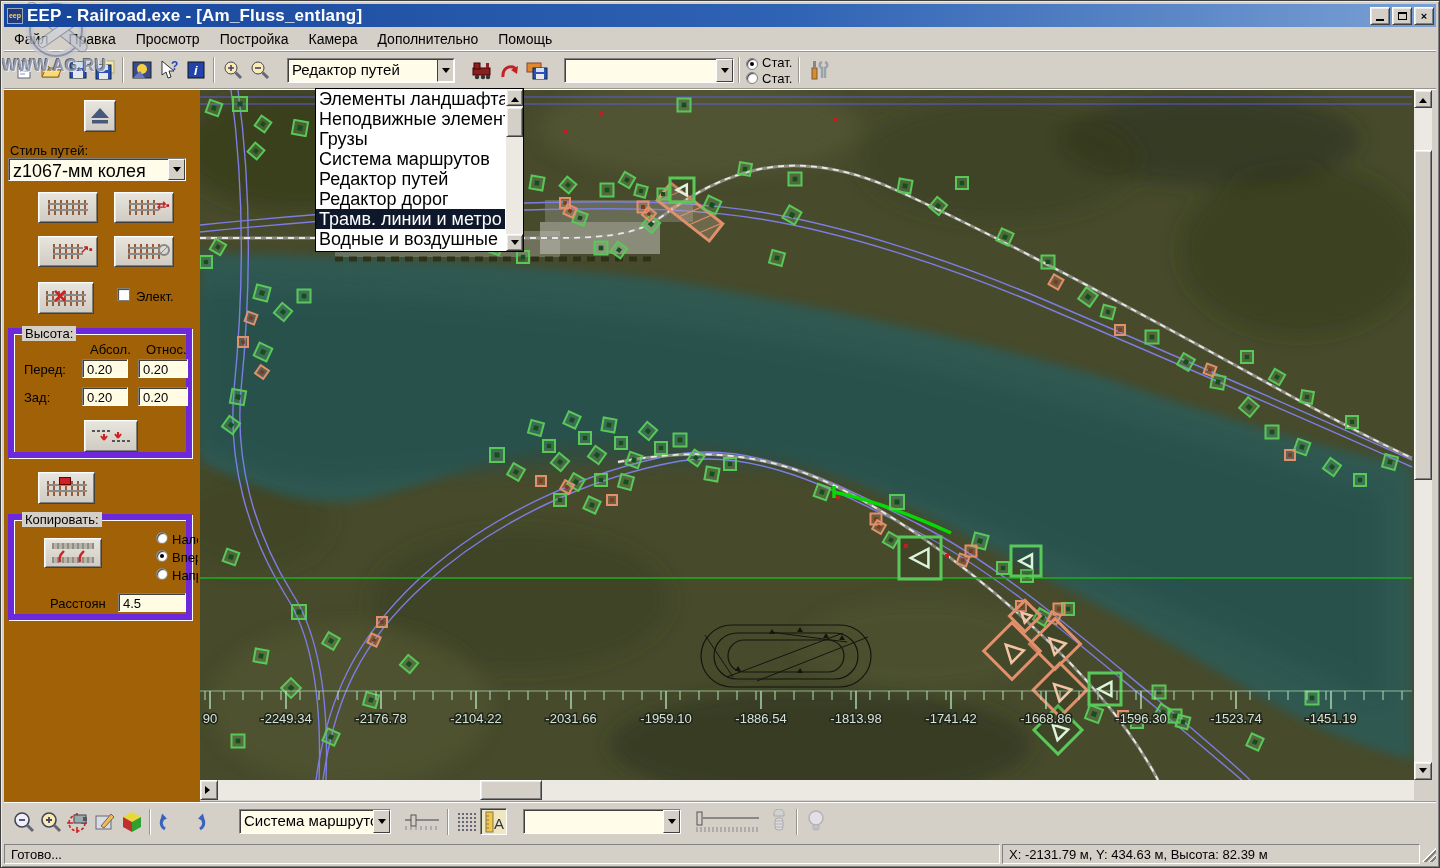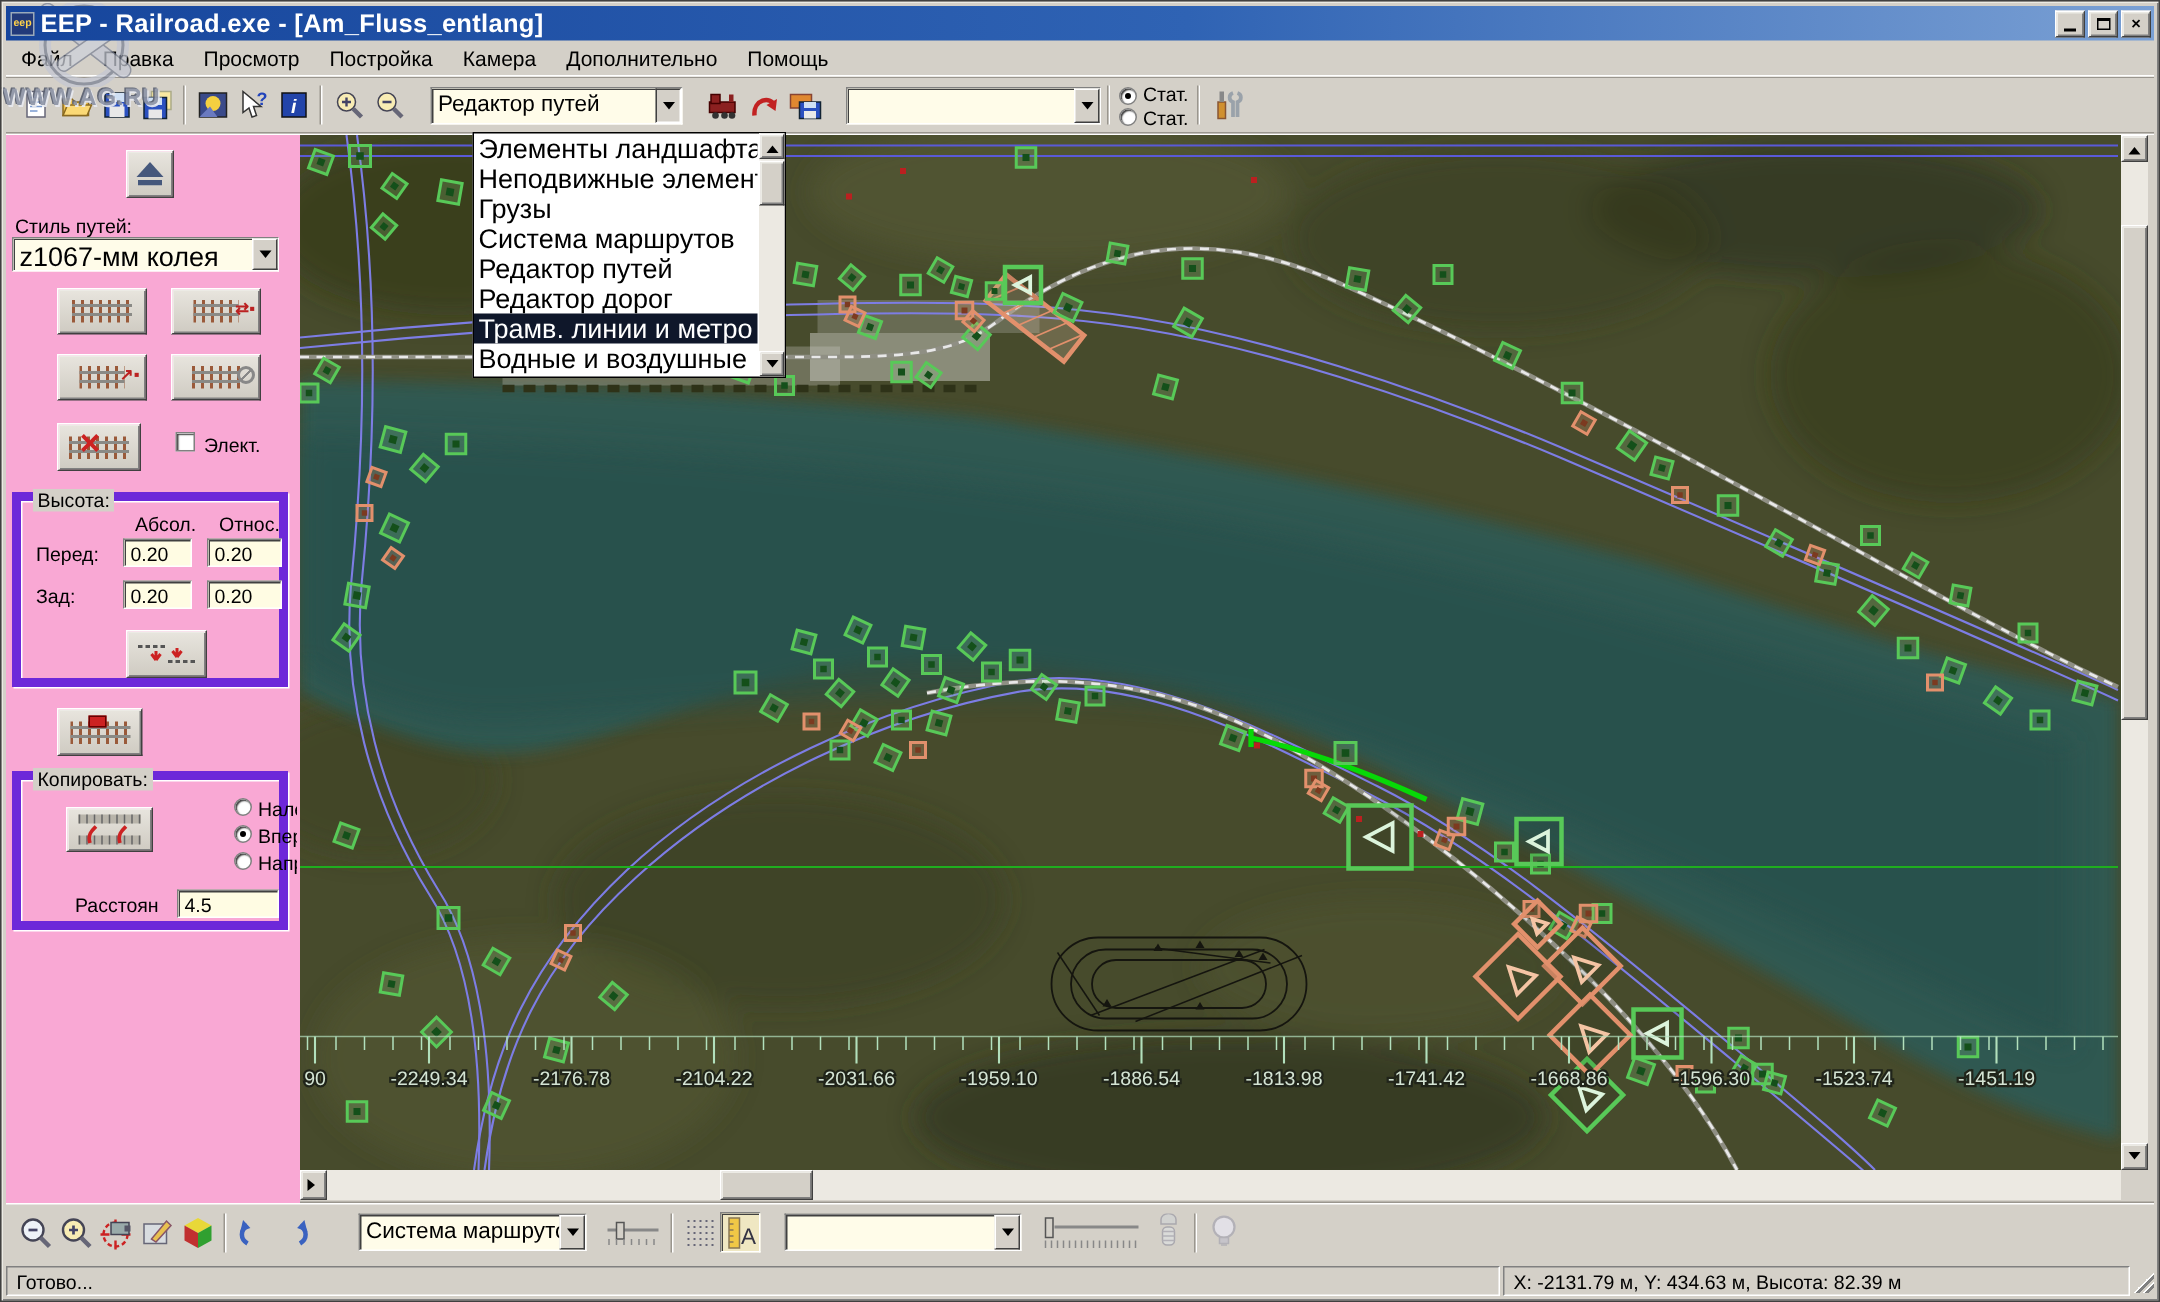--- a/index.html
+++ b/index.html
@@ -49,21 +49,21 @@
   .combo-btn { width:17px; background:#d4d0c8; border:1px solid; border-color:#fff #404040 #404040 #fff;
     display:flex; align-items:center; justify-content:center; }
   .arrow-down { width:0; height:0; border:4px solid transparent; border-top:5px solid #000; margin-top:4px; }
   .radio { width:12px; height:12px; border-radius:50%; background:#fff; border:1px solid #808080;
     box-shadow:inset 1px 1px 1px #404040; position:relative; }
   .radio.sel::after { content:""; position:absolute; left:3px; top:3px; width:4px; height:4px;
     border-radius:50%; background:#000; }
   .rlabel { font-size:13px; margin-left:4px; white-space:nowrap; overflow:hidden; }
 
   
-  #sidebar { left:4px; top:90px; width:196px; height:712px; background:#f9a8d4; z-index:4; }
+  #sidebar { left:4px; top:90px; width:196px; height:712px; background:#a16207; z-index:4; }
   #sidebar .lbl { position:absolute; font-size:13px; color:#000; white-space:nowrap; }
   .group { position:absolute; border:6px solid #6d28d9; box-shadow:inset 1px 1px 0 #fff, 1px 1px 0 #fff; }
   .group > .gtitle { position:absolute; top:-8px; left:8px; background:#d4d0c8; padding:0 3px; font-size:13px; }
   .sbtn { position:absolute; display:flex; align-items:center; justify-content:center;
     border:1px solid; border-color:#fff #404040 #404040 #fff;
     box-shadow:inset 1px 1px 0 #ecebe5, inset -1px -1px 0 #808080;
     background:linear-gradient(#e8e5de,#cfcbc2); }
   .rail { width:40px; height:15px; position:relative;
     background:
       linear-gradient(transparent 3px,#8a8a86 3px 5px,transparent 5px 9px,#8a8a86 9px 11px,transparent 11px),

